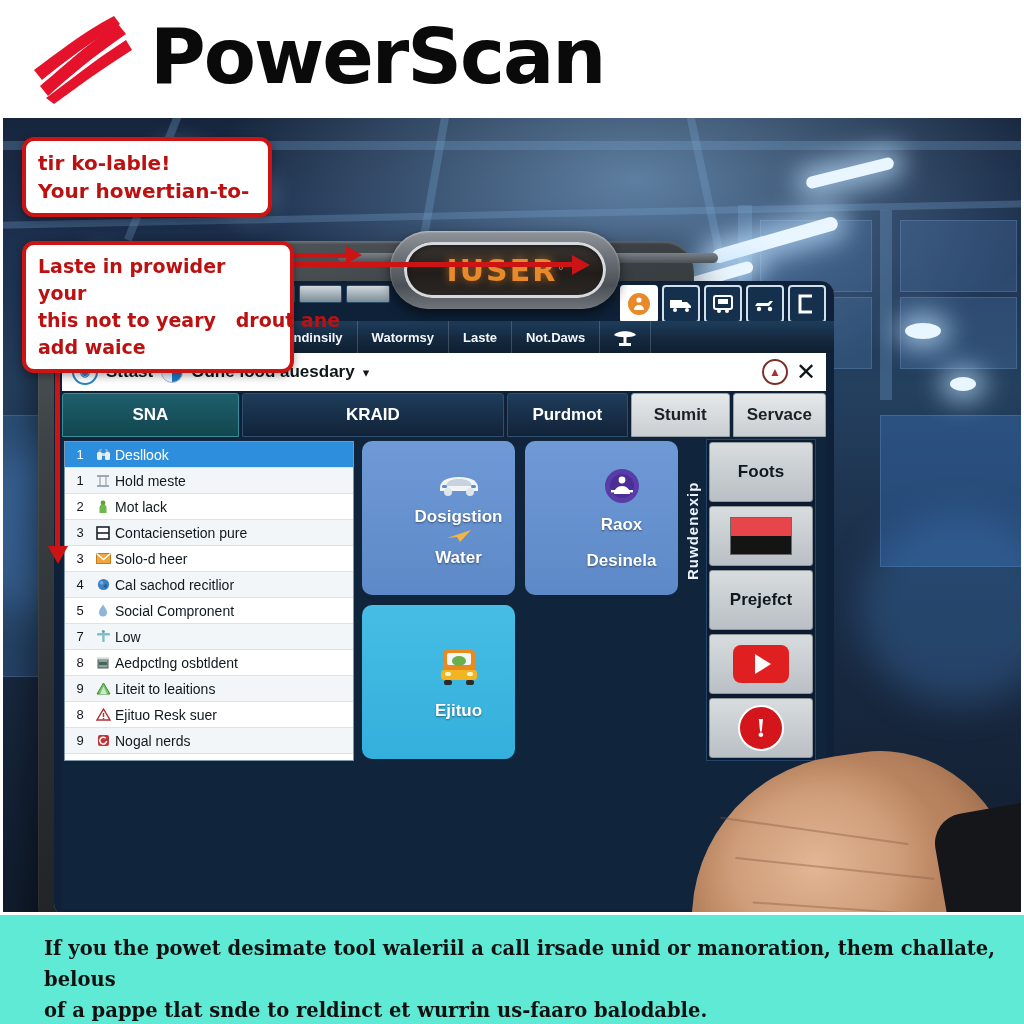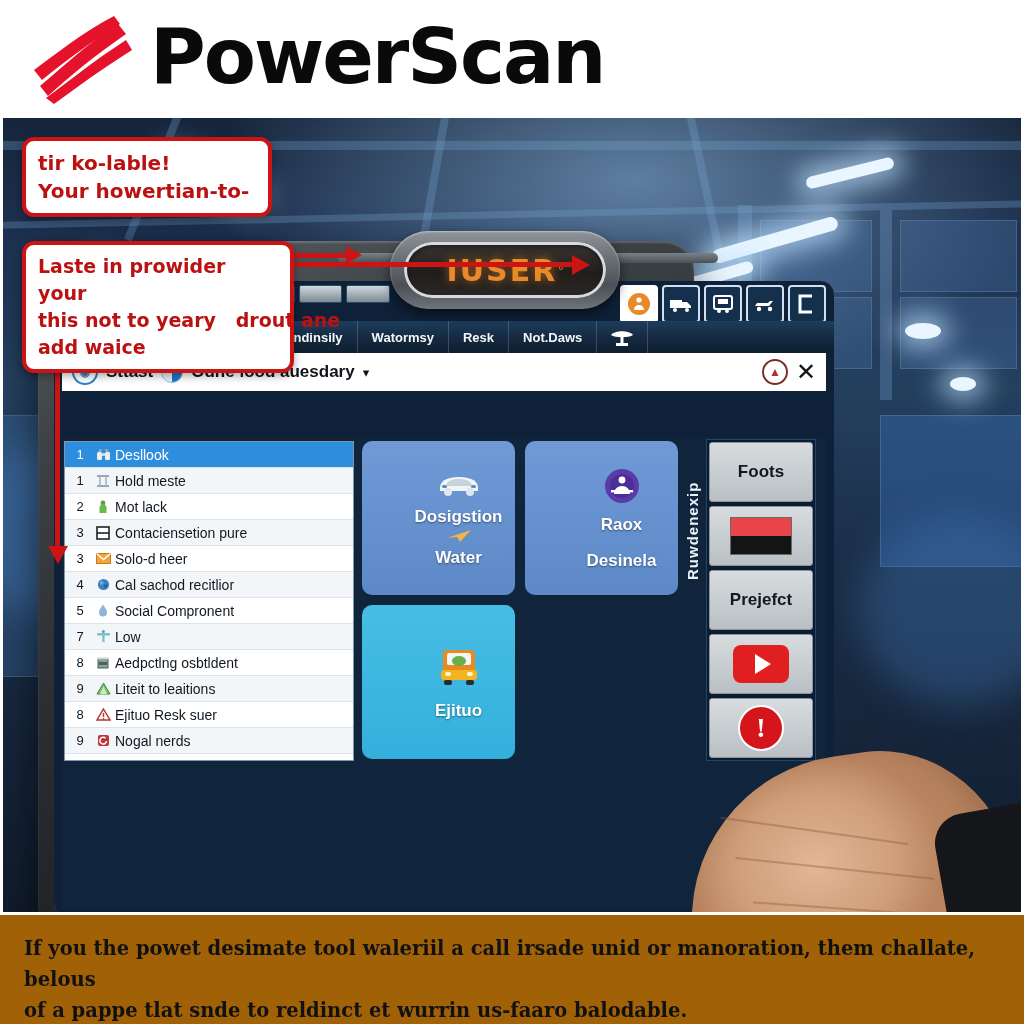--- a/index.html
+++ b/index.html
@@ -273,21 +273,21 @@
 
   
   #photo-frame{
     position:absolute;left:0;top:115px;width:1024px;height:800px;
     border:3px solid #ffffff;box-sizing:border-box;pointer-events:none;z-index:40;
   }
 
   
   #caption{
     position:absolute;left:0;top:915px;width:1024px;height:109px;
-    background:#a16207;padding:18px 28px 0 24px;box-sizing:border-box;
+    background:#5eead4;padding:18px 28px 0 44px;box-sizing:border-box;
     color:#111111;font-size:19.5px;line-height:31px;
     font-family:"DejaVu Serif", serif;font-weight:bold;
   }
 </style>
 </head>
 <body>
 
 <div id="brand">
   <div id="brand-logo">
     <svg width="118" height="92" viewBox="0 0 118 92">
@@ -392,21 +392,21 @@
               </svg>
           </div>
         </div>
 
         <div id="menubar">
           <div class="menu-item">Talok</div>
           <div class="menu-item">Sonrity</div>
           <div class="menu-item">Homed</div>
           <div class="menu-item">Candinsily</div>
           <div class="menu-item">Watormsy</div>
-          <div class="menu-item">Resk</div>
+          <div class="menu-item">Laste</div>
           <div class="menu-item">Not.Daws</div>
           <div class="menu-item light">Ful</div>
           <div class="menu-item iconcell">
             <svg width="26" height="20" viewBox="0 0 26 20">
                 <path d="M2 8c4-5 18-5 22 0-4 3-18 3-22 0z" fill="#ffffff"></path>
                 <rect x="11.5" y="8" width="3" height="9" fill="#ffffff"></rect>
                 <rect x="7" y="16" width="12" height="3" fill="#ffffff"></rect>
               </svg>
           </div>
         </div>
@@ -415,20 +415,27 @@
           <span class="circle-ico">◉</span>
           <span class="sb-text">Sttast</span>
           <span class="halfmoon"></span>
           <span class="sb-text">Odne lood auesdary</span>
           <span class="caret">▾</span>
           <span class="spacer"></span>
           <span class="circle-ico" style="border-color:#7a3028;color:#a6342a;">▲</span>
           <span class="sb-text" style="font-size:24px;font-weight:normal;">✕</span>
         </div>
 
+        <div id="tabrow">
+          <div class="tab sel" style="width:180px;">SNA</div>
+          <div class="tab" style="width:268px;">KRAID</div>
+          <div class="tab" style="width:122px;">Purdmot</div>
+          <div class="tab gray" style="width:100px;">Stumit</div>
+          <div class="tab gray" style="width:94px;">Servace</div>
+        </div>
 
         <div id="bodyarea">
 
           <div id="listpanel">
             <div class="lrow sel">
               <span class="lnum">1</span>
               <span class="lico">
                 <svg width="15" height="13" viewBox="0 0 15 13">
                     <rect x="1" y="4" width="5" height="8" rx="1.5" fill="#e9eef2"></rect>
                     <rect x="9" y="4" width="5" height="8" rx="1.5" fill="#e9eef2"></rect>

